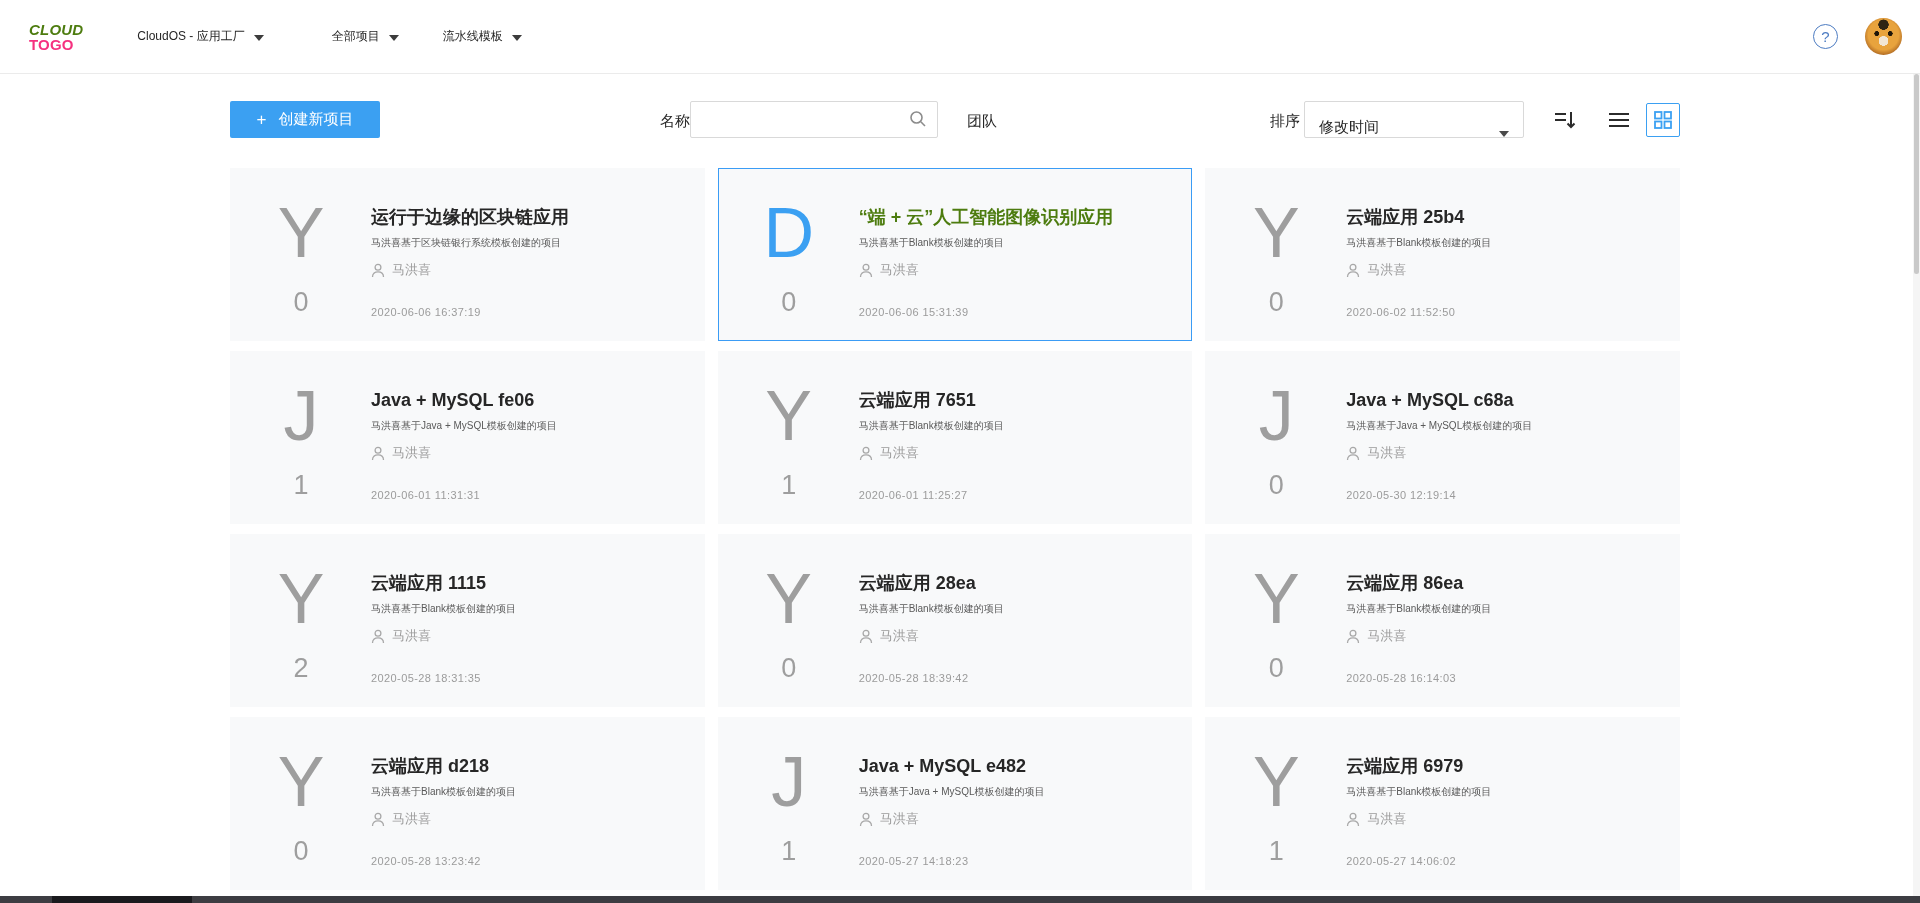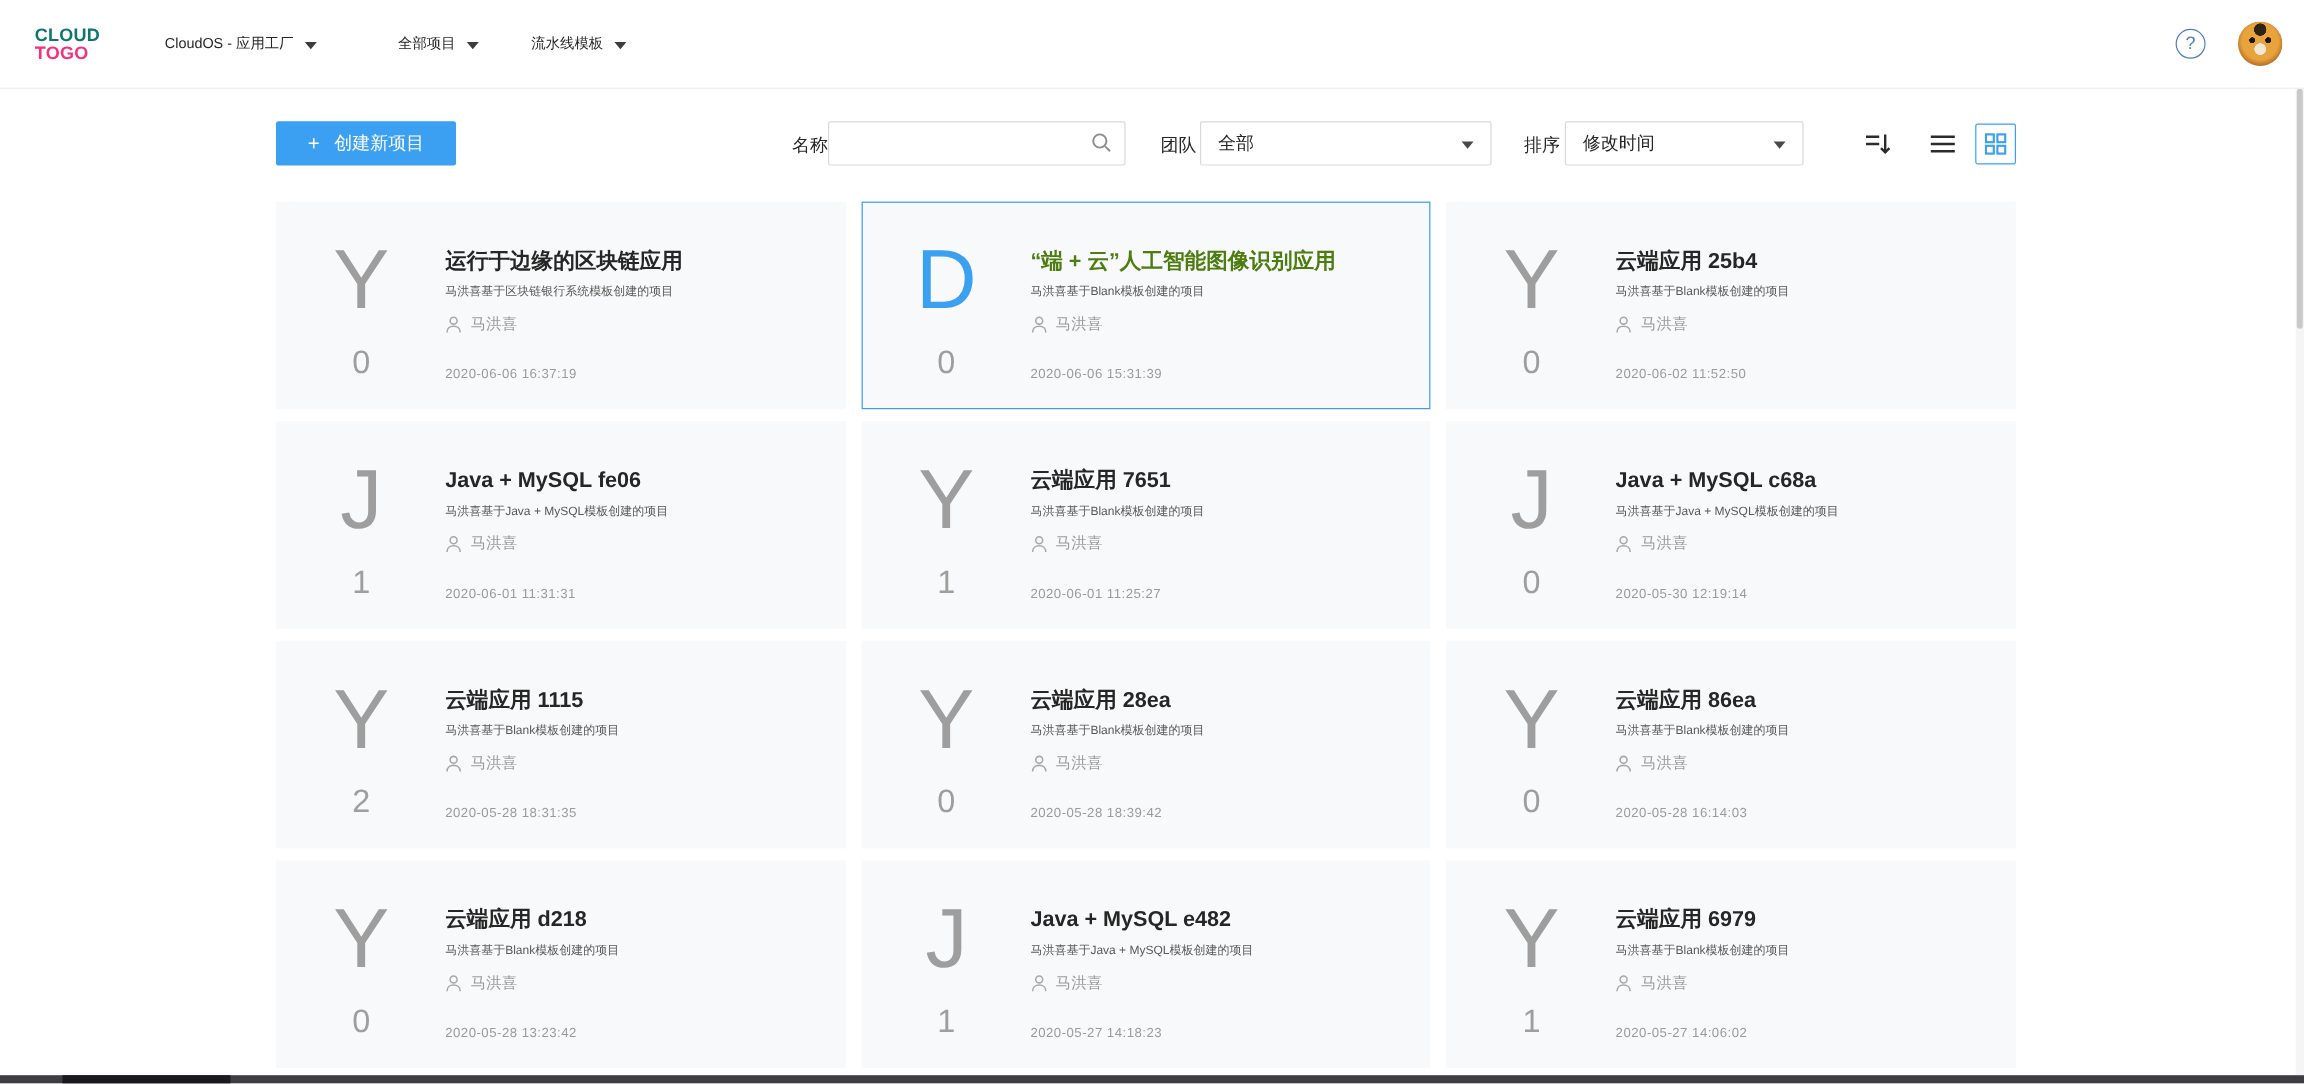--- a/index.html
+++ b/index.html
@@ -4,21 +4,21 @@
 <style>
   * { margin:0; padding:0; box-sizing:border-box; }
   html,body { width:1920px; height:903px; overflow:hidden; background:#fff;
     font-family:"Liberation Sans", sans-serif; color:#262626; }
   .page { position:relative; width:1920px; height:903px; }
 
   
   .header { position:absolute; top:0; left:0; width:1920px; height:74px;
     background:#fff; border-bottom:1px solid #ebebeb; display:flex; align-items:center; z-index:5; }
   .logo { margin-left:29px; font-weight:bold; font-size:15px; line-height:15px; letter-spacing:.2px; }
-  .logo .l1 { color:#0f766e; display:block; }
+  .logo .l1 { color:#4d7c0f; display:block;font-style:italic; }
   .logo .l2 { color:#f5317f; display:block; }
   .nav-item { display:flex; align-items:center; font-size:12px; color:#262626; cursor:pointer; }
   .nav-item.n1 { margin-left:54px; }
   .nav-item.n2 { margin-left:68px;text-align:center; }
   .nav-item.n3 { margin-left:44px; }
   .caret { width:0; height:0; border-left:5px solid transparent; border-right:5px solid transparent;
     border-top:6px solid #3c3c3c; margin-left:9px; margin-top:2px; }
   .header .spacer { flex:1; }
   .help { width:25px; height:25px; border:1.6px solid #4d7cc2; color:#4d7cc2; border-radius:50%;
     display:flex; align-items:center; justify-content:center; font-size:15px; cursor:pointer; margin-right:27px; }
@@ -41,21 +41,21 @@
   .search-wrap { position:absolute; left:690px; top:101px; width:248px; height:37px; }
   .search-input { width:100%; height:100%; border:1px solid #d9d9d9; border-radius:2px;
     padding:0 36px 0 12px; font-size:14px; color:#262626; outline:none; background:#fff;
     font-family:"Liberation Sans", sans-serif; }
   .search-icon { position:absolute; right:10px; top:8px; cursor:pointer; }
   .select-box { position:absolute; top:101px; height:37px; border:1px solid #d9d9d9; border-radius:2px;
     background:#fff; display:flex; align-items:center; padding:0 14px; font-size:15px;
     color:#262626; cursor:pointer; }
   .select-box .caret { margin-left:auto; border-top-color:#4a4a4a; }
   .sel-team { left:1000px; width:243px; }
-  .sel-sort { left:1304px; width:199px; }
+  .sel-sort { left:1304px; width:220px;align-items:flex-end; }
   .tool-icon { position:absolute; top:107px; cursor:pointer; }
   .ic-sortdesc { left:1552px; }
   .ic-list { left:1606px; }
   .grid-toggle { position:absolute; left:1646px; top:103px; width:34px; height:34px;
     border:1px solid #3ba0f2; border-radius:2px; background:#fff; display:flex;
     align-items:center; justify-content:center; cursor:pointer; }
 
   
   .grid { position:absolute; left:230px; top:168px; width:1450px;
     display:grid; grid-template-columns:repeat(3, 1fr); column-gap:13px; row-gap:10px; }
@@ -120,24 +120,20 @@
     <input class="search-input" type="text" placeholder="" style="">
     <span class="search-icon">
       <svg width="20" height="20" viewBox="0 0 20 20" fill="none" stroke="#8c8c8c" stroke-width="1.6">
         <circle cx="8.5" cy="8.5" r="5.5"></circle>
         <line x1="12.8" y1="12.8" x2="17" y2="17"></line>
       </svg>
     </span>
   </div>
 
   <span class="toolbar-label" style="left:967px;">团队</span>
-  <div class="select-box sel-team">
-    <span>全部</span>
-    <span class="caret"></span>
-  </div>
 
   <span class="toolbar-label" style="left:1270px;">排序</span>
   <div class="select-box sel-sort">
     <span>修改时间</span>
     <span class="caret"></span>
   </div>
 
   <span class="tool-icon ic-sortdesc">
     <svg width="26" height="26" viewBox="0 0 26 26" fill="none" stroke="#2b2b2b" stroke-width="2">
       <line x1="3" y1="7" x2="14" y2="7"></line>

